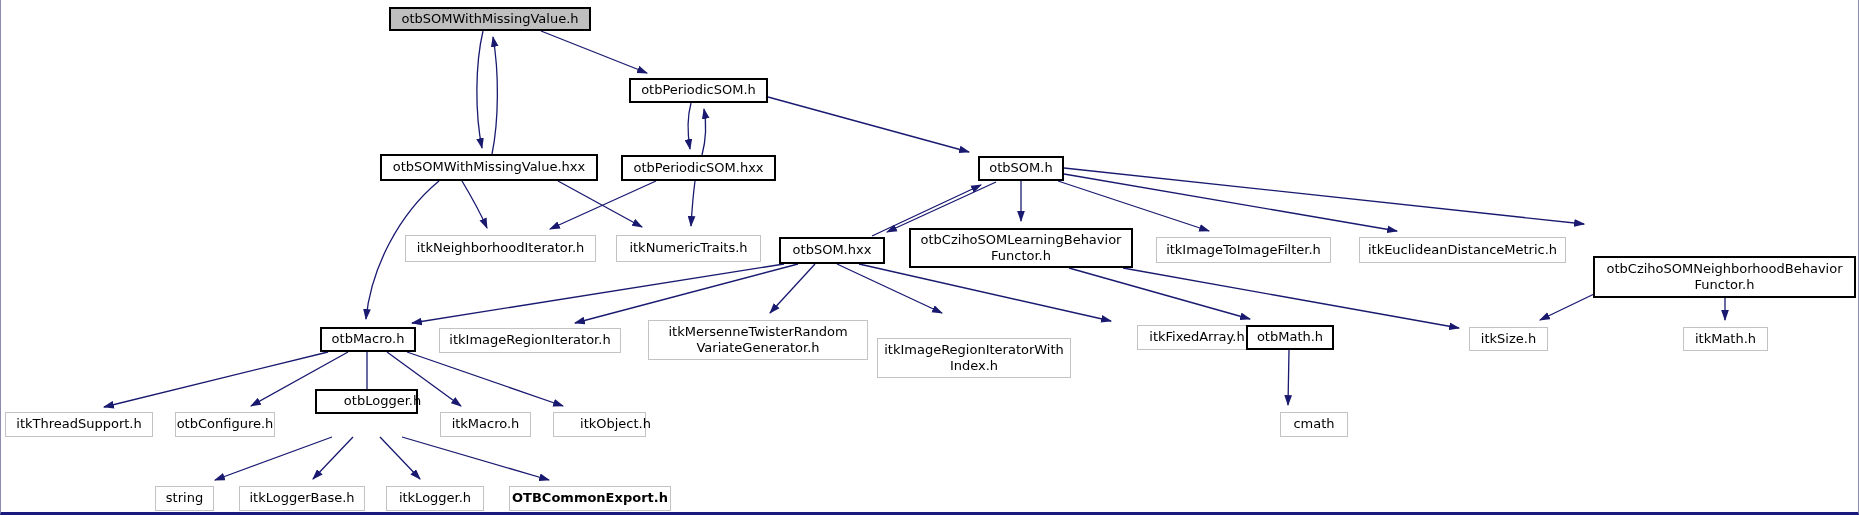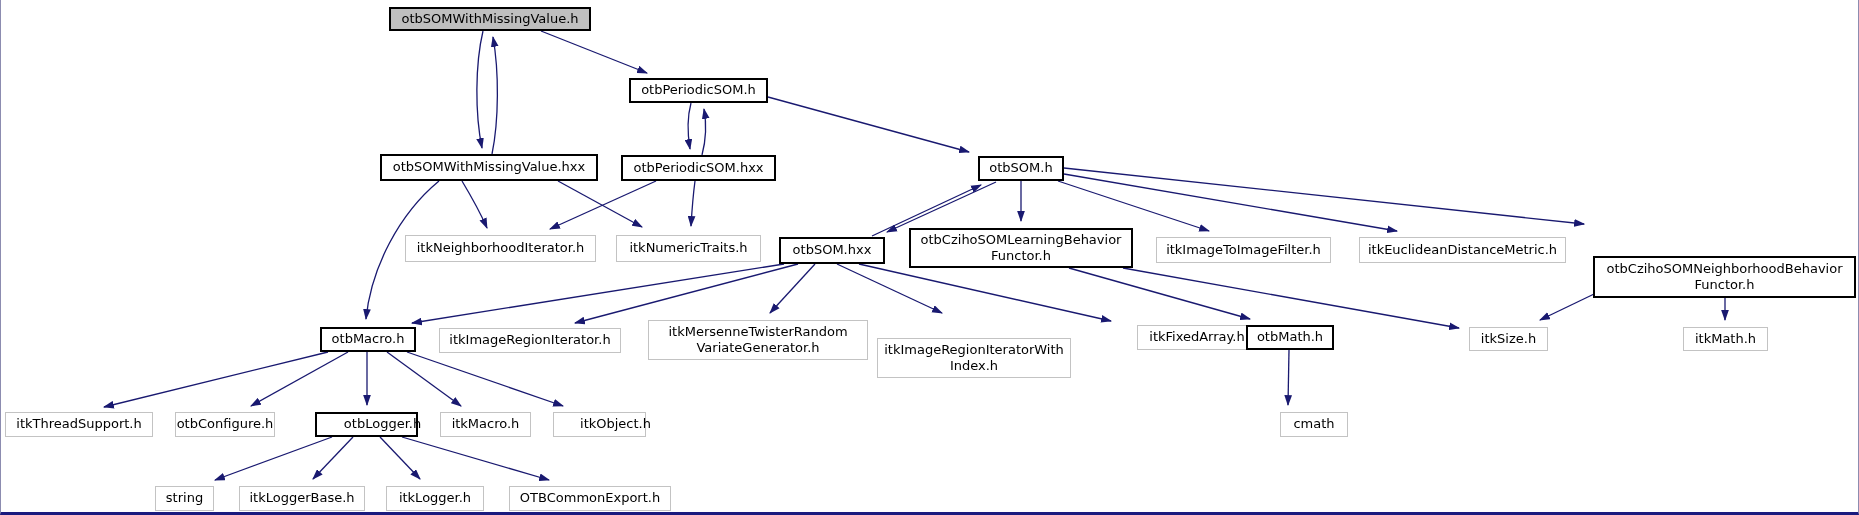--- a/index.html
+++ b/index.html
@@ -107,21 +107,21 @@
 VariateGenerator.h</div>
     <div class="node leaf" style="left: 438px; top: 328px; width: 182px; height: 25px;">itkImageRegionIterator.h</div>
     <div class="node leaf" style="left: 876px; top: 338px; width: 194px; height: 40px;">itkImageRegionIteratorWith
 Index.h</div>
     <div class="node leaf" style="left: 1102px; top: 325px; width: 120px; height: 25px; margin-left: 34px;">itkFixedArray.h</div>
     <div class="node strong" style="left: 1245px; top: 325px; width: 88px; height: 25px;">otbMath.h</div>
     <div class="node leaf" style="left: 1468px; top: 327px; width: 79px; height: 24px;">itkSize.h</div>
     <div class="node leaf" style="left: 1682px; top: 327px; width: 85px; height: 24px;">itkMath.h</div>
     <div class="node leaf" style="left: 4px; top: 412px; width: 148px; height: 25px;">itkThreadSupport.h</div>
     <div class="node leaf" style="left: 174px; top: 412px; width: 100px; height: 25px;">otbConfigure.h</div>
-    <div class="node strong" style="left: 314px; top: 412px; width: 103px; height: 25px; padding-left: 32px;">otbLogger.h</div>
+    <div class="node strong" style="left: 314px; top: 389px; width: 103px; height: 25px; padding-left: 32px;">otbLogger.h</div>
     <div class="node leaf" style="left: 439px; top: 412px; width: 91px; height: 25px;">itkMacro.h</div>
     <div class="node leaf" style="left: 552px; top: 412px; width: 93px; height: 25px; padding-left: 32px;">itkObject.h</div>
     <div class="node leaf" style="left: 1279px; top: 412px; width: 68px; height: 25px;">cmath</div>
     <div class="node leaf" style="left: 154px; top: 486px; width: 59px; height: 25px;">string</div>
     <div class="node leaf" style="left: 238px; top: 486px; width: 126px; height: 25px;">itkLoggerBase.h</div>
     <div class="node leaf" style="left: 385px; top: 486px; width: 98px; height: 25px;">itkLogger.h</div>
-    <div class="node leaf" style="left: 508px; top: 486px; width: 162px; height: 25px;">OTBCommonExport.h</div>
+    <div class="node leaf" style="left: 508px; top: 486px; width: 162px; height: 25px; font-weight: bold;">OTBCommonExport.h</div>
   </div>
 
 </body></html>

